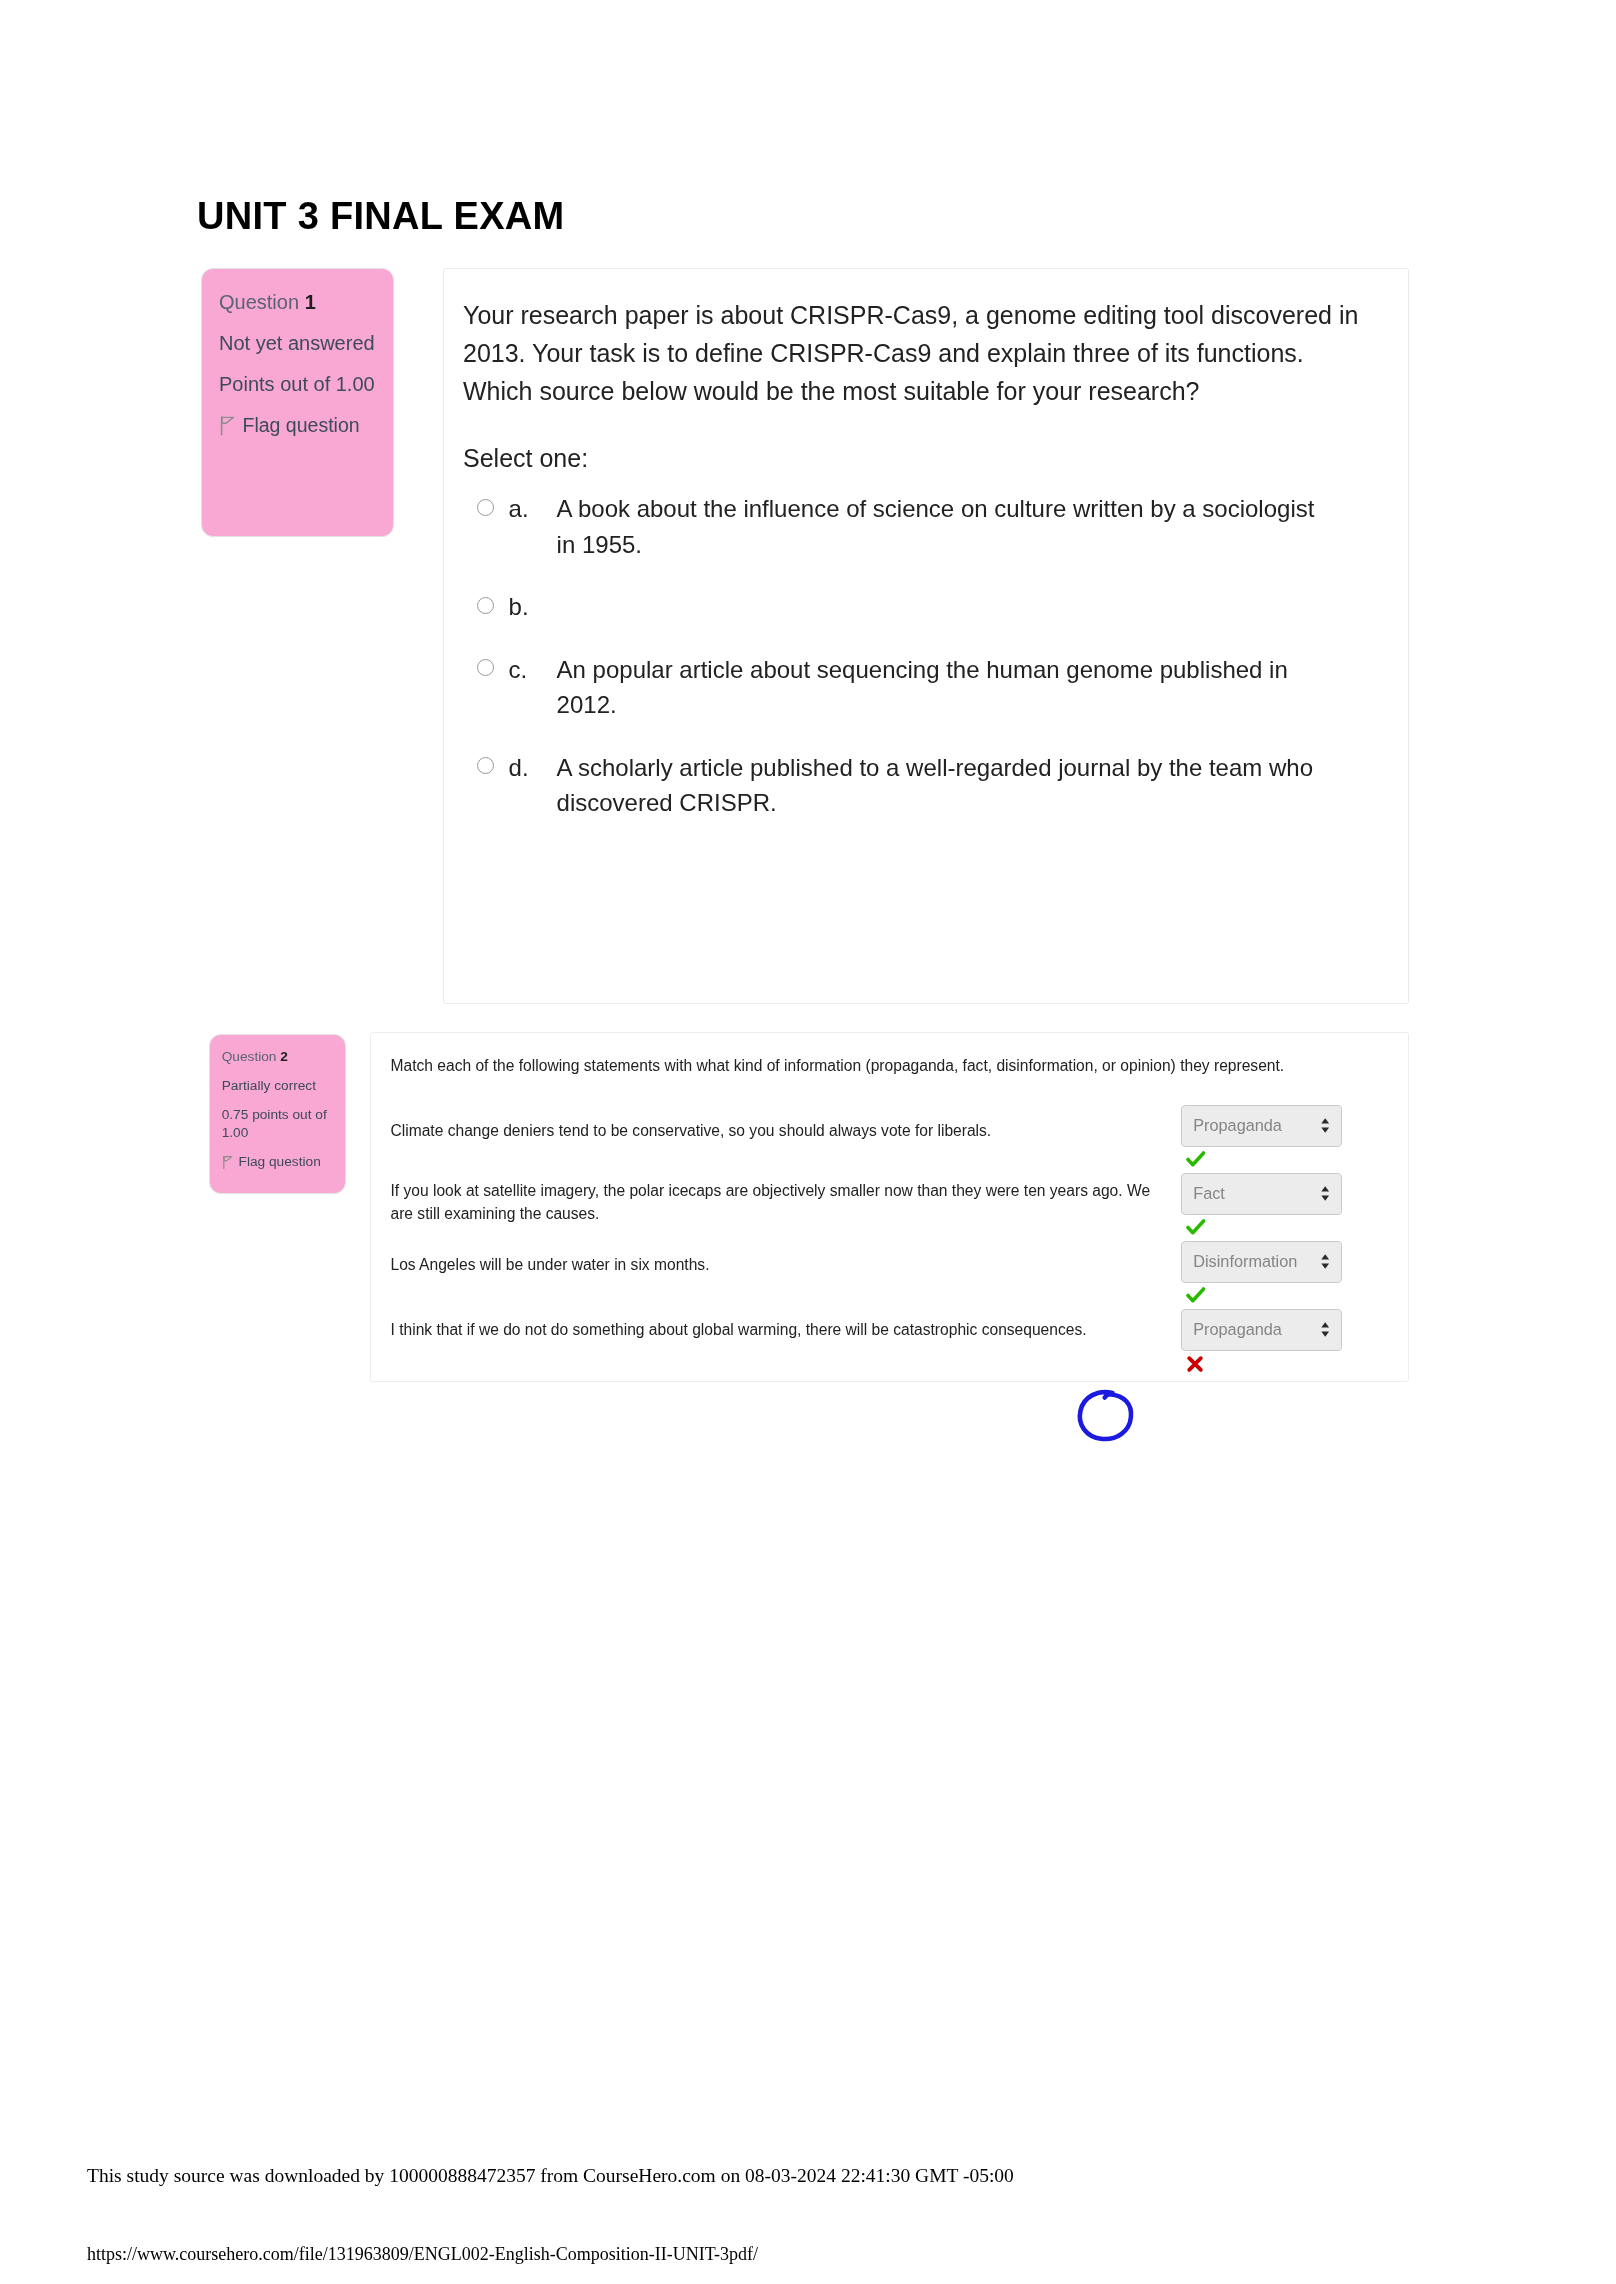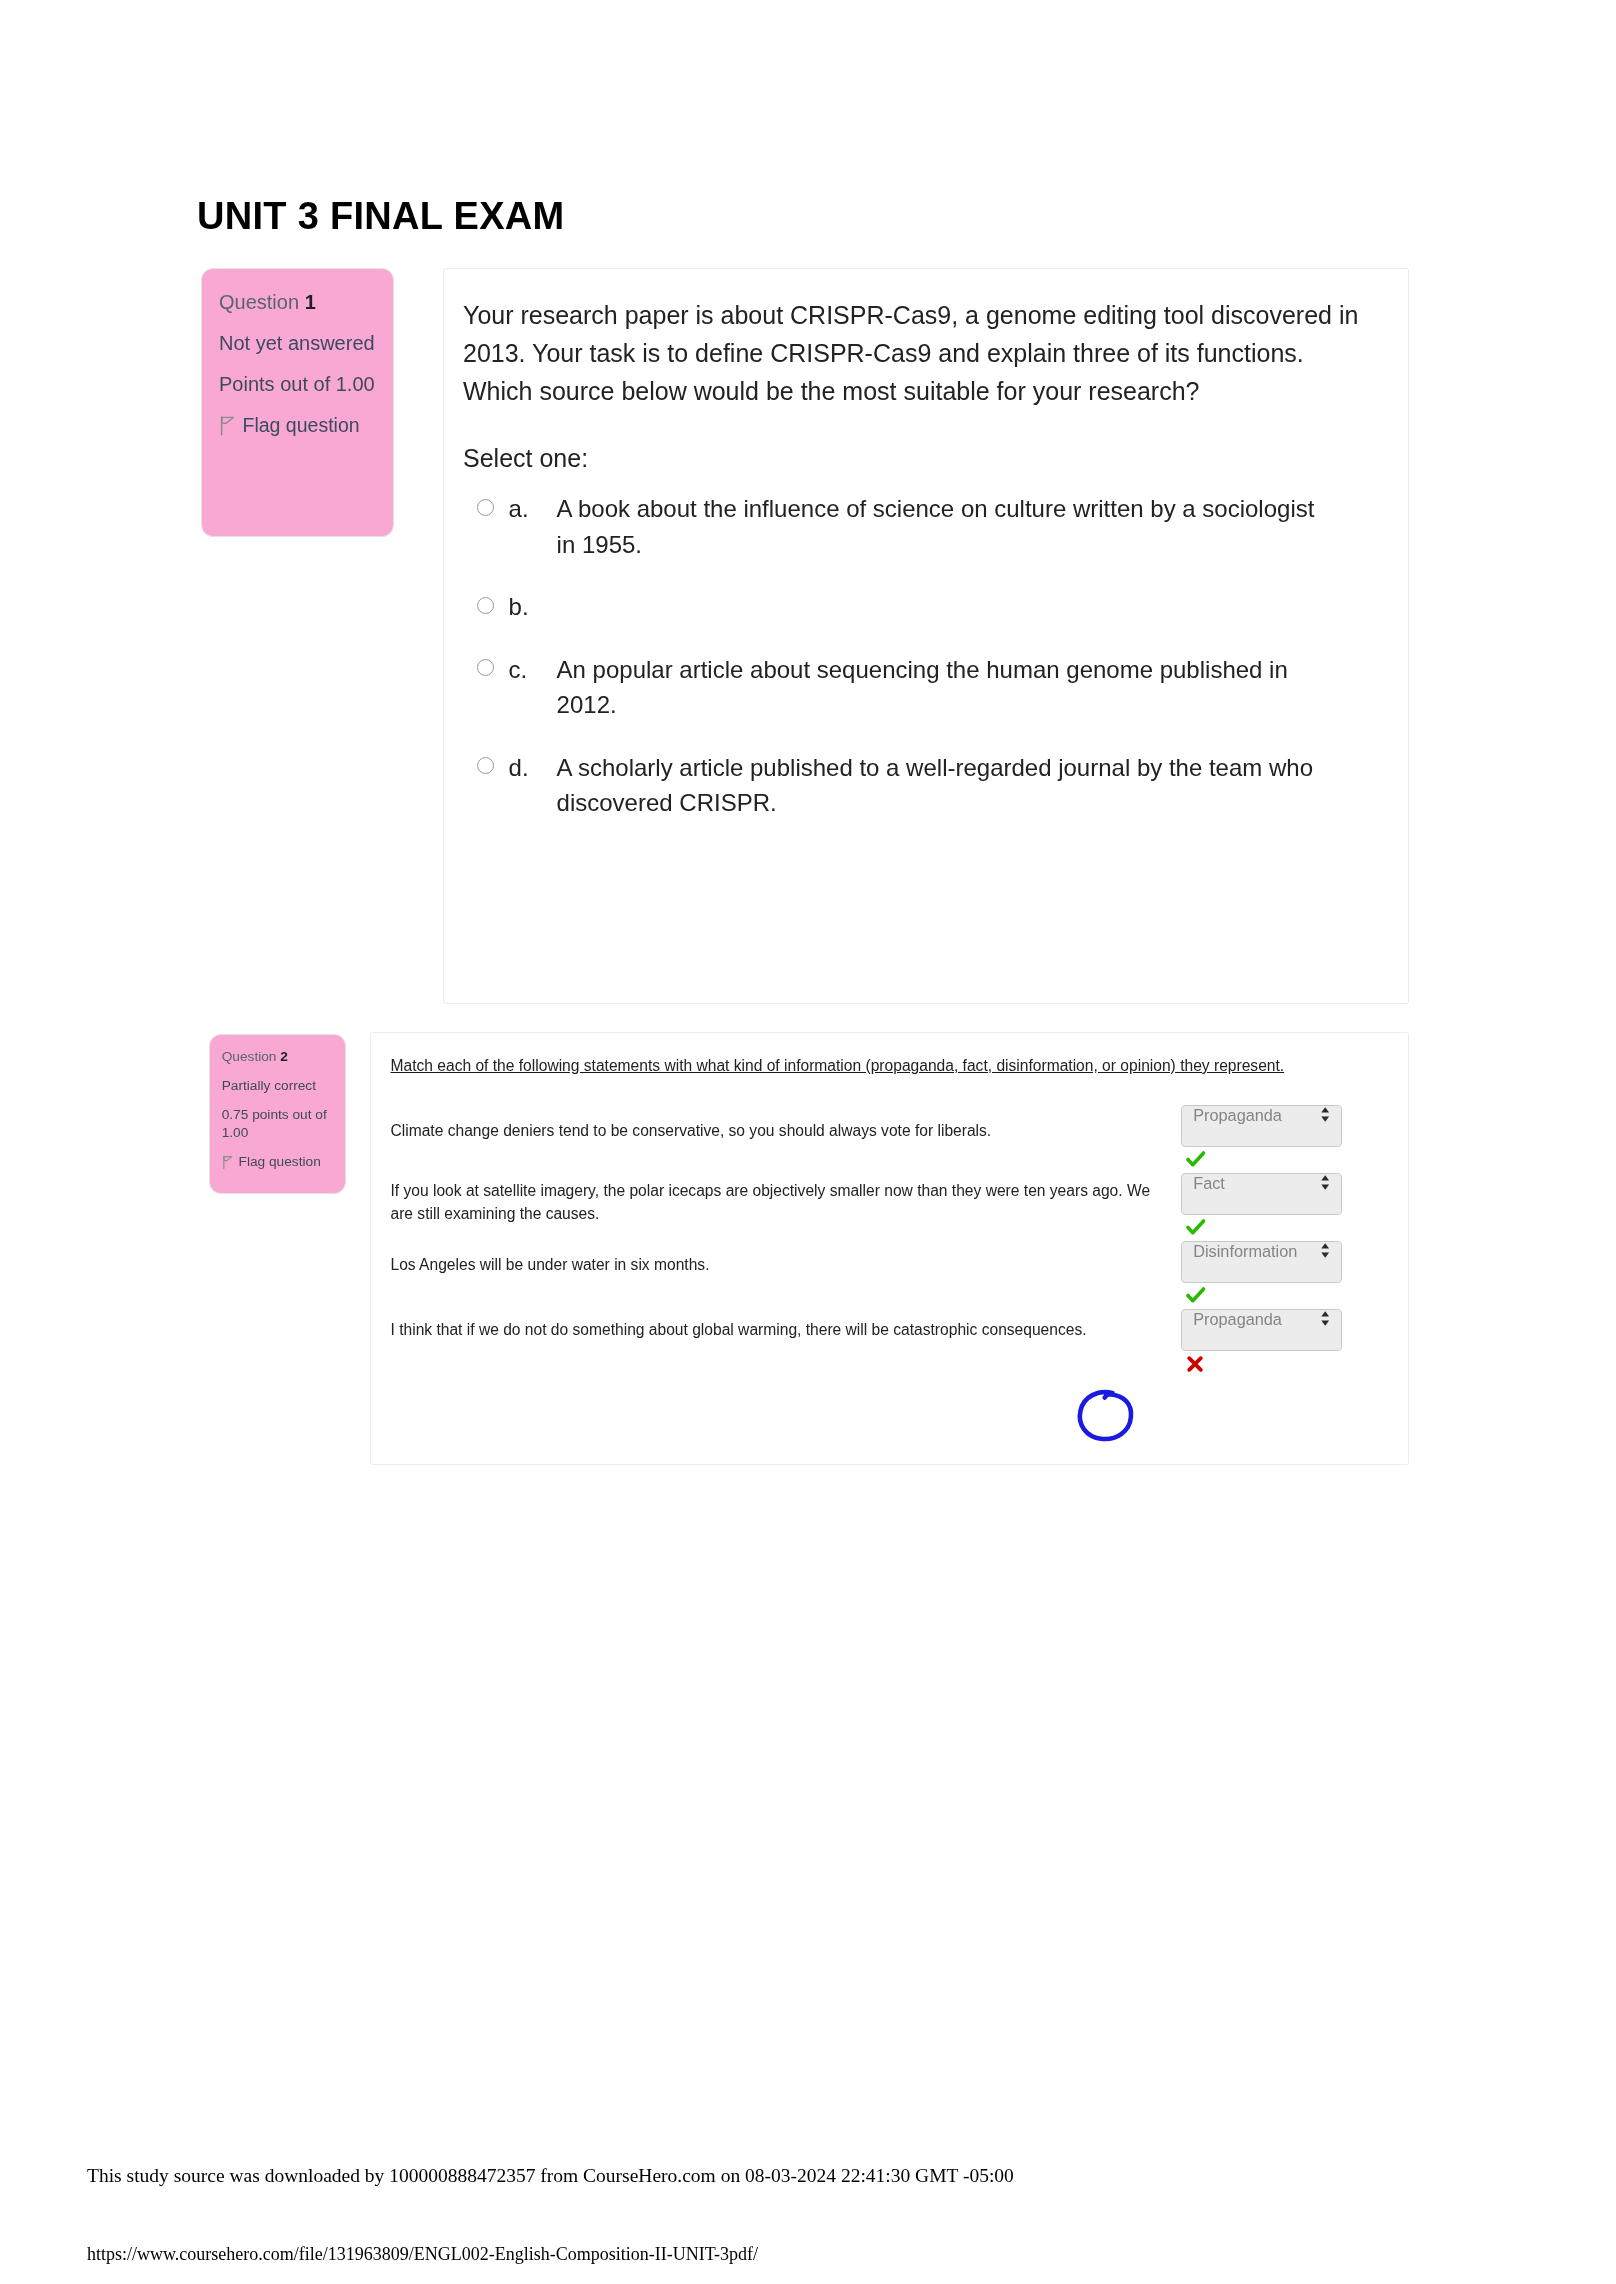--- a/index.html
+++ b/index.html
@@ -146,27 +146,26 @@
   }
   #q2-info .blk { margin-bottom: 10.4px; }
   #q2-info .flag-row { font-size: 13.7px; gap: 5.2px; }
 
   
   #q2-content {
     position: absolute;
     left: 370px;
     top: 1032px;
     width: 1039px;
-    height: 433px;
+    height: 350px;
     border: 1.3px solid #ececec;
     border-radius: 2.6px;
     box-sizing: border-box;
     background: #ffffff;
     padding: 22px 26px 0 19.5px;
-    text-decoration: underline;
   }
   .q2-prompt {
     font-size: 15.6px;
     line-height: 1.45;
     color: #222;
     margin: 0 0 27px 0;
     max-width: 989px;
   }
   .match-list {
     position: relative;
@@ -189,21 +188,21 @@
     width: 163px;
   }
   .dropdown {
     width: 161px;
     height: 42px;
     background: #ececec;
     border: 1.3px solid #c8c8c8;
     border-radius: 4.6px;
     box-sizing: border-box;
     display: flex;
-    align-items: flex-start;
+    align-items: center;
     justify-content: space-between;
     padding: 0 10.4px 0 11.7px;
     font-size: 16.3px;
     color: #858585;
   }
   .dropdown .dd-label { white-space: nowrap; }
   .dd-arrows {
     display: inline-block;
     line-height: 0;
     flex: 0 0 auto;

